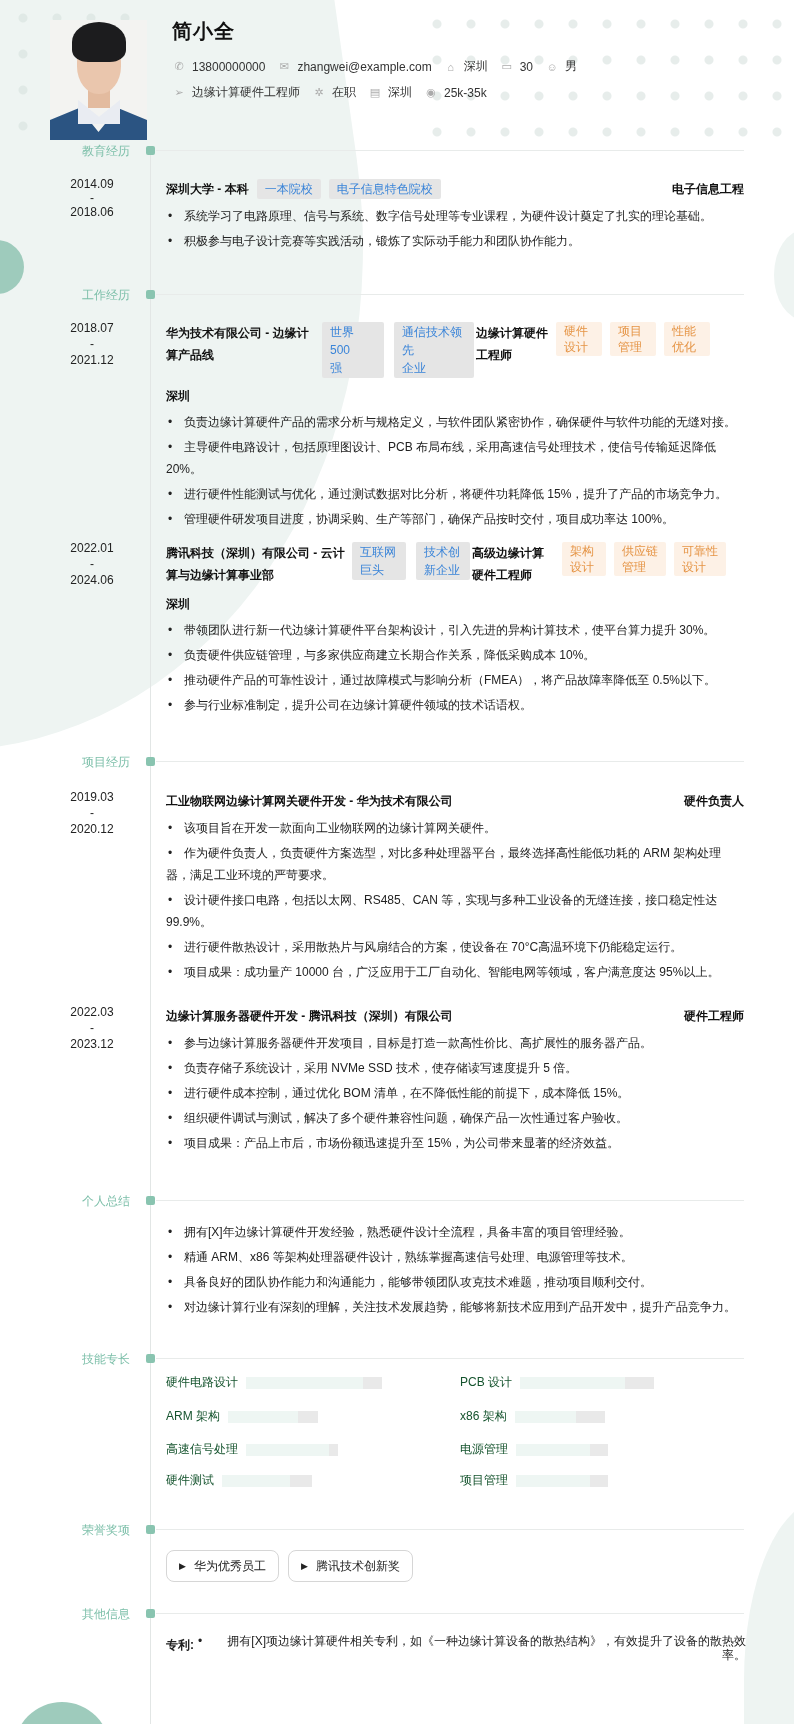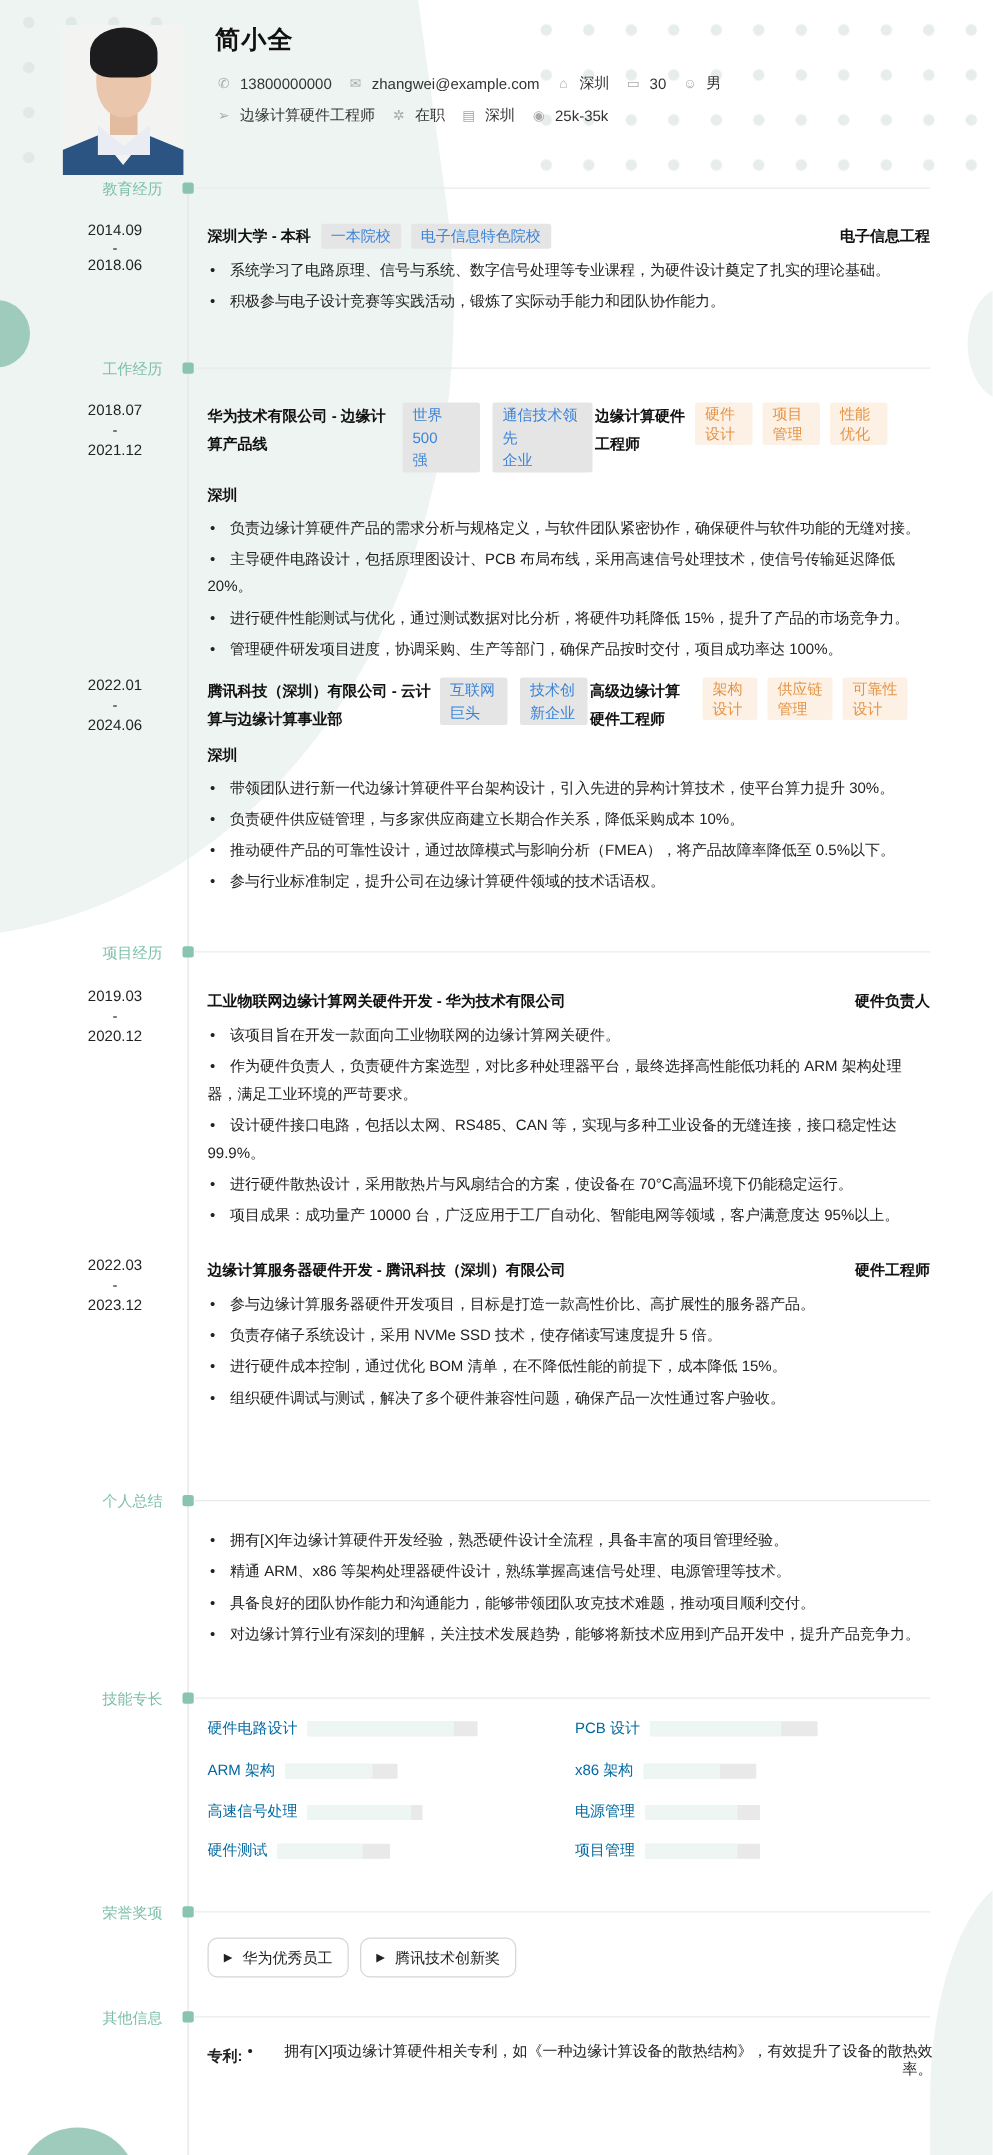--- a/index.html
+++ b/index.html
@@ -47,21 +47,21 @@
   .tag-col { display: inline-block; vertical-align: top; }
 
   ul.bullets { list-style: none; margin-top: 6px; }
   ul.bullets li { position: relative; padding-left: 18px; font-size: 12px; color: #222; line-height: 22px; margin-bottom: 3px; }
   ul.bullets li::before { content: "•"; position: absolute; left: 2px; top: 0; color: #222; }
   ul.bullets li.wrap { padding-left: 0; text-indent: 18px; }
   ul.bullets li.wrap::before { left: 2px; text-indent: 0; }
   .loc { font-size: 12px; font-weight: bold; color: #111; margin-top: 10px; }
 
   .skills { position: absolute; left: 166px; top: 1374px; width: 520px; z-index: 2; }
-  .skill { position: absolute; display: flex; align-items: center; font-size: 12px; color: #0369a1; }
+  .skill { position: absolute; display: flex; align-items: center; font-size: 12px; color: #14532d; }
   .skill .bar { height: 12px; margin-left: 8px; background: #e9e9e9; position: relative; }
   .skill .bar .fill { position: absolute; left: 0; top: 0; height: 12px; background: #eef6f3; }
 
   .award-btn { position: absolute; top: 1550px; height: 32px; border: 1px solid #d6d6d6; border-radius: 8px; background: #fff; font-size: 12px; color: #222; display: flex; align-items: center; padding: 0 12px; z-index: 2; }
   .award-btn .tri { font-size: 9px; margin-right: 8px; }
 
   .other { position: absolute; left: 166px; top: 1634px; width: 580px; z-index: 2; font-size: 12px; display: flex; text-align: right; }
   .other .k { font-weight: bold; white-space: nowrap; line-height: 22px; }
   .other .v { position: relative; padding-left: 16px; line-height: 14px; margin-left: 4px; }
   .other .v::before { content: "•"; position: absolute; left: 0; top: 0; }
@@ -281,20 +281,21 @@
 <div class="entry" style="top:1006px">
   <div class="entry-head">
     <span class="title">边缘计算服务器硬件开发 - 腾讯科技（深圳）有限公司</span>
     <span class="right title">硬件工程师</span>
   </div>
   <ul class="bullets">
     <li>参与边缘计算服务器硬件开发项目，目标是打造一款高性价比、高扩展性的服务器产品。</li>
     <li>负责存储子系统设计，采用 NVMe SSD 技术，使存储读写速度提升 5 倍。</li>
     <li>进行硬件成本控制，通过优化 BOM 清单，在不降低性能的前提下，成本降低 15%。</li>
     <li>组织硬件调试与测试，解决了多个硬件兼容性问题，确保产品一次性通过客户验收。</li>
+    <li>项目成果：产品上市后，市场份额迅速提升至 15%，为公司带来显著的经济效益。</li>
   </ul>
 </div>
 
 <div class="section-head" style="top:1193px">
   <span class="label">个人总结</span>
   <span class="dot"></span>
   <span class="rule"></span>
 </div>
 <div class="entry" style="top:1215px">
   <ul class="bullets">

